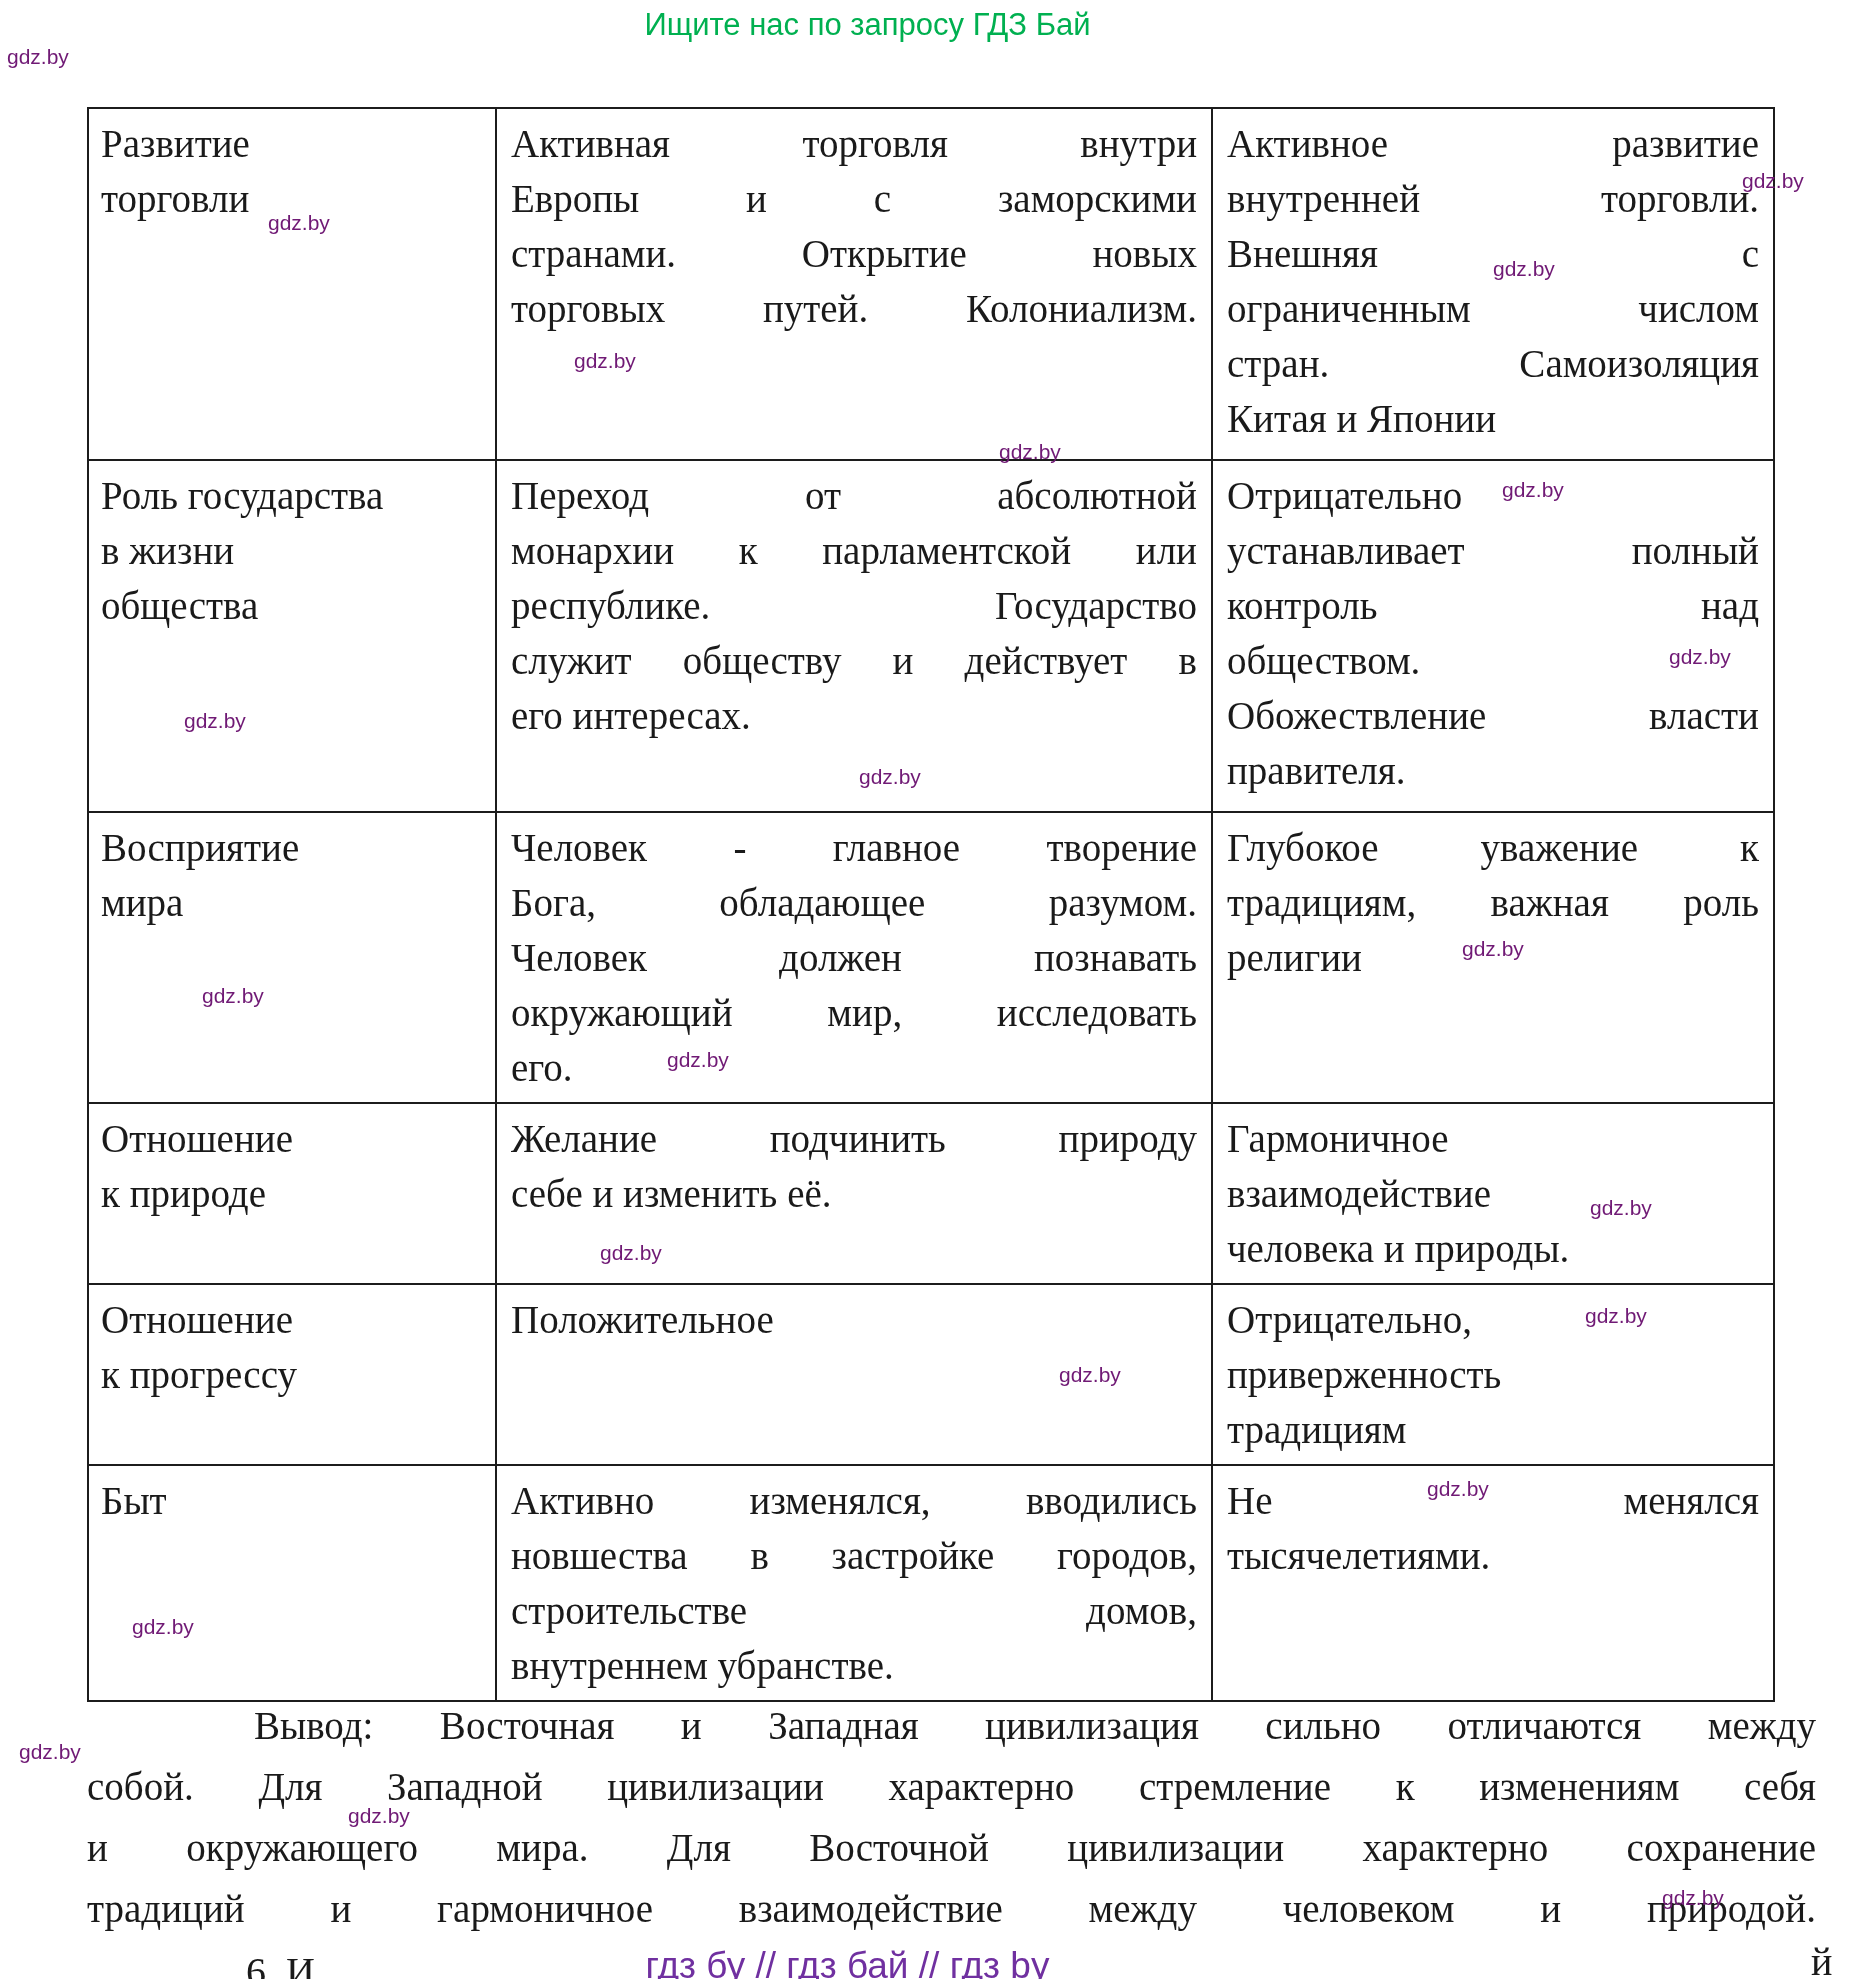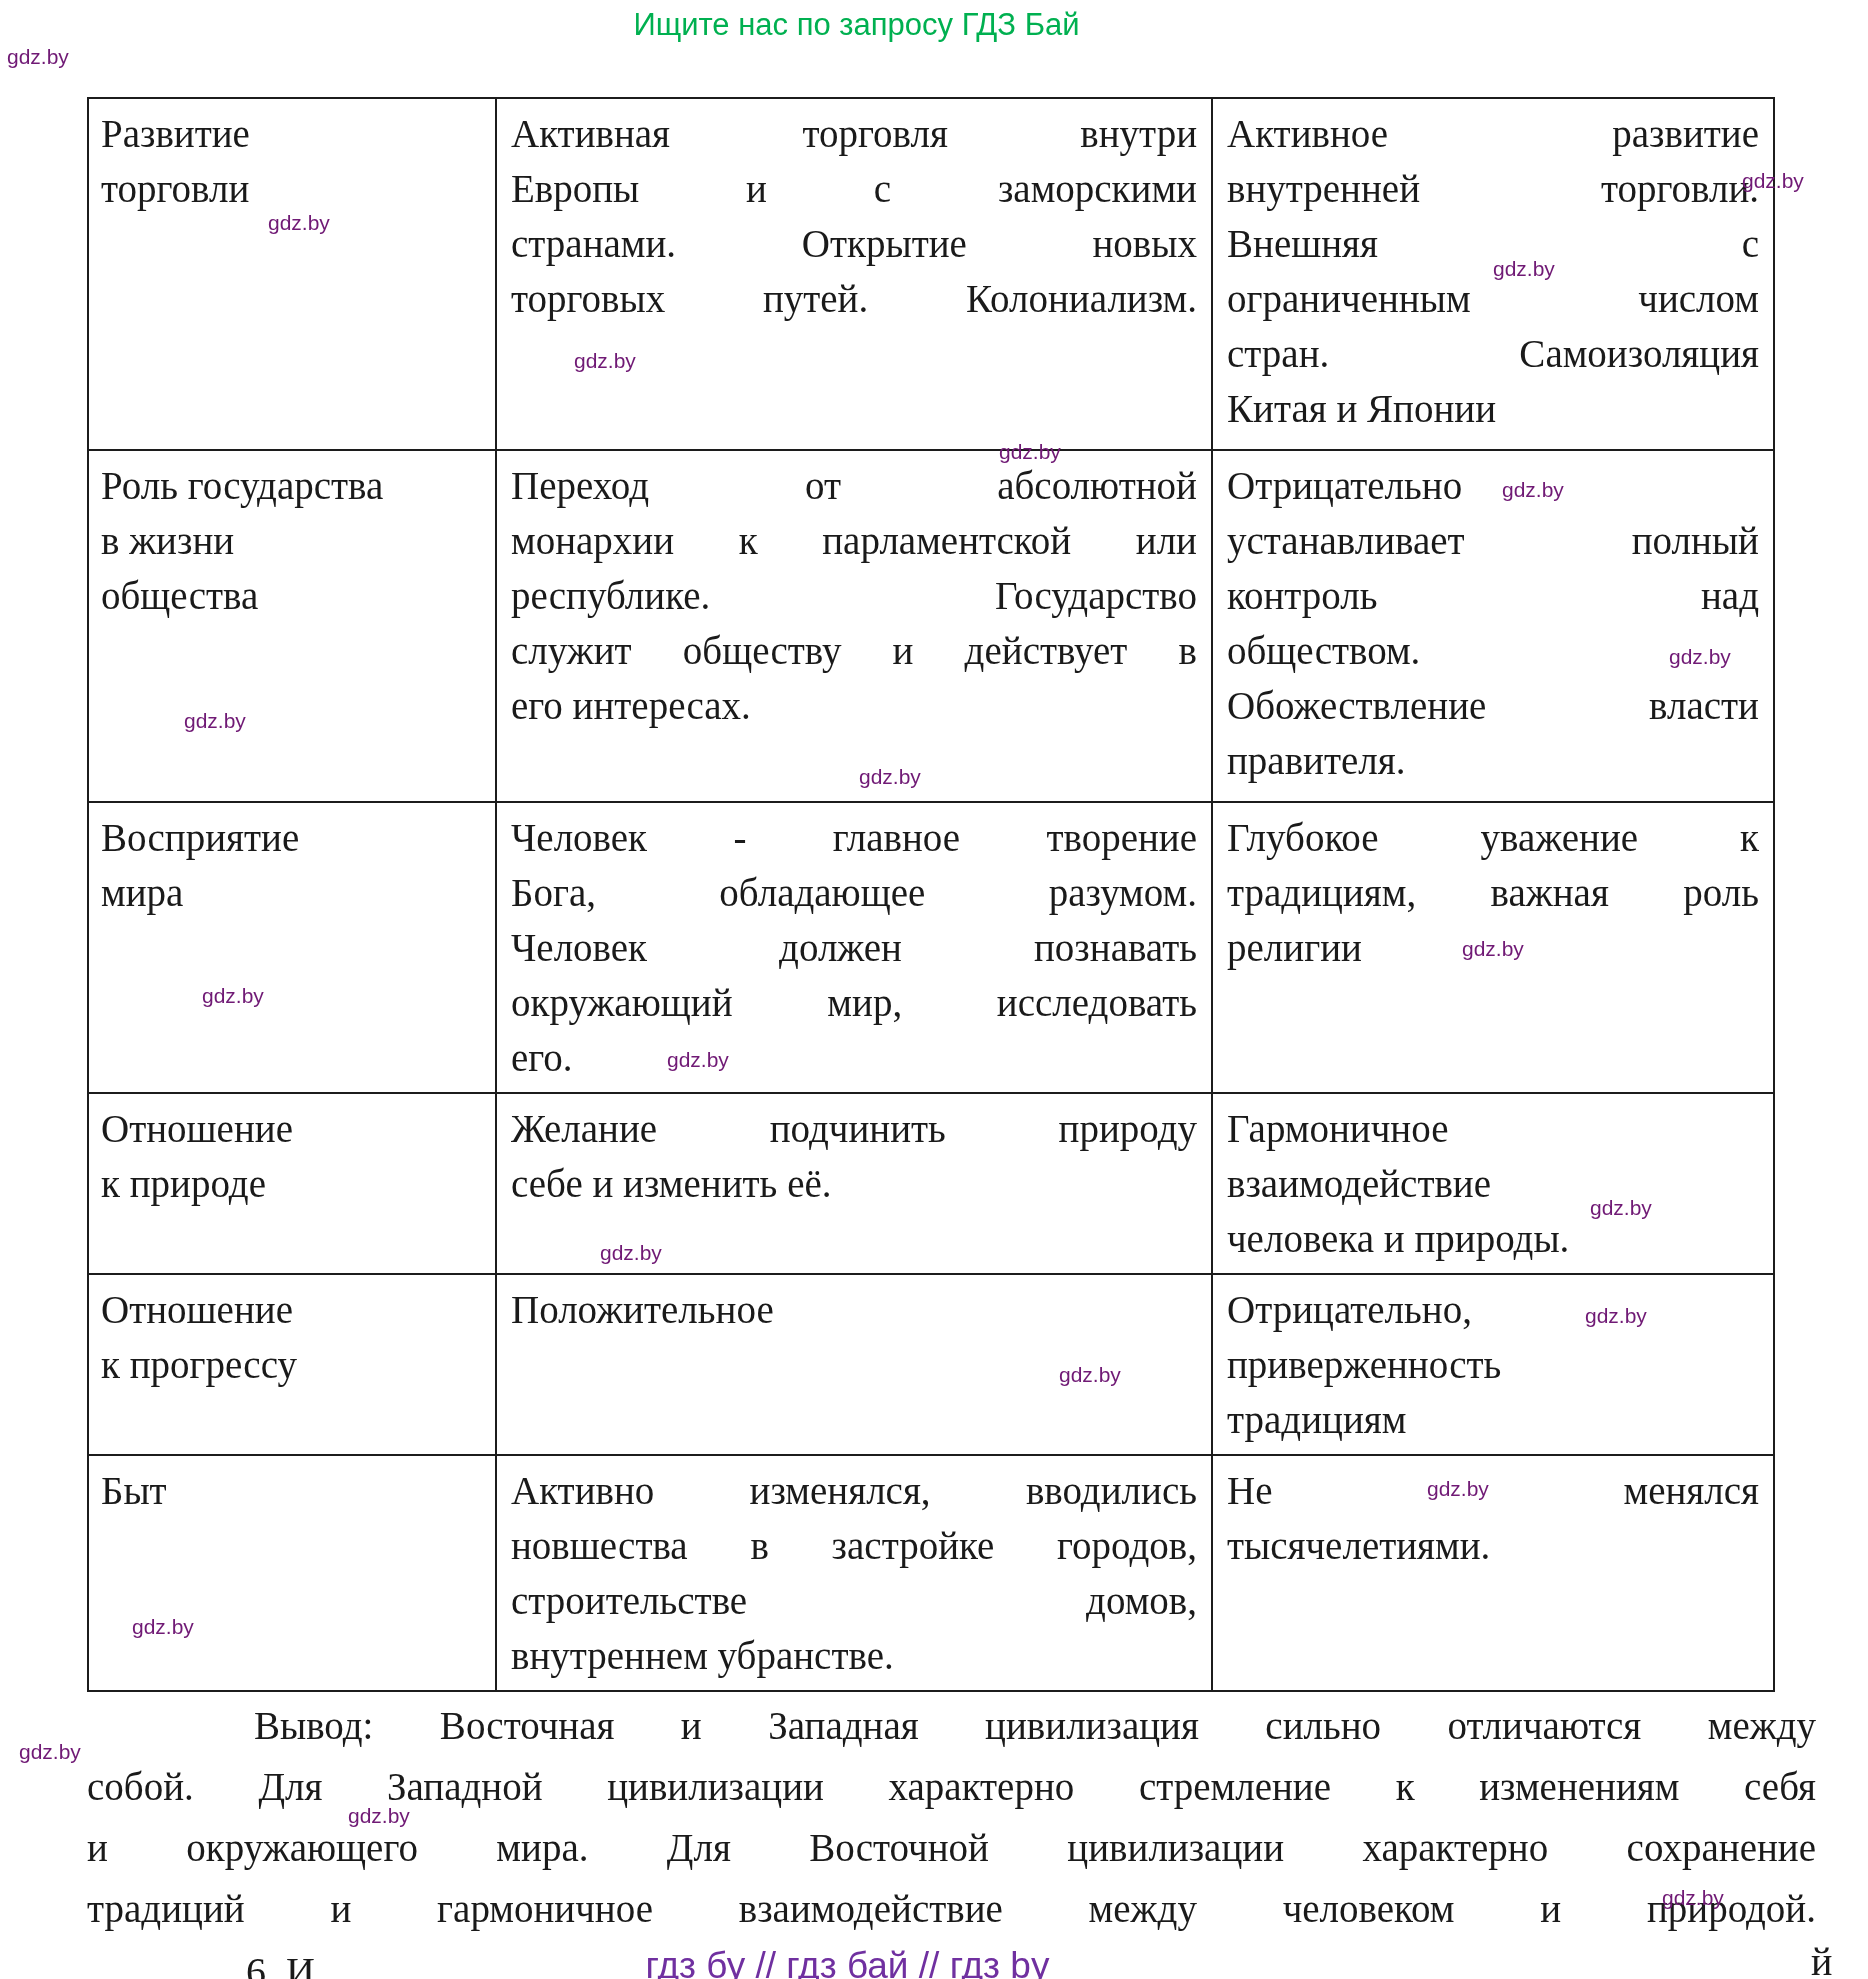--- a/index.html
+++ b/index.html
@@ -1,25 +1,25 @@
 <!DOCTYPE html>
 <html style="font-size:14px"><head>
 <meta charset="utf-8">
 <style>
   html,body { margin:0; padding:0; background:#ffffff; }
   .page {
     position:relative; width:1868px; height:1980px; background:#ffffff;
     font-family:"Liberation Serif","DejaVu Serif",serif; color:#1a1a1a; overflow:hidden;
   }
   .banner {
-    position:absolute; top:7px; left:5px; width:1703px; text-align:center;
+    position:absolute; top:7px; left:16px; width:1703px; text-align:center;
     font-family:"Liberation Sans","DejaVu Sans",sans-serif; font-size:31px; color:#00b050;
   }
   .cmp {
-    position:absolute; left:87px; top:97px; width:1686px;
+    position:absolute; left:87px; top:107px; width:1686px;
     border-collapse:collapse; table-layout:fixed;padding-left:39px;
   }
   .cmp td {
     border:2.6px solid #1c1c1c; vertical-align:top;
     padding:7px 14px; font-size:39px; line-height:55px;
   }
   .cmp td.catcell { padding-left:12px; }
   .lines .jl { text-align:justify; text-align-last:justify; }
   .lines.elast .jl:last-child { text-align-last:left; }
   .lines.plain .jl { text-align:left; text-align-last:left; }

